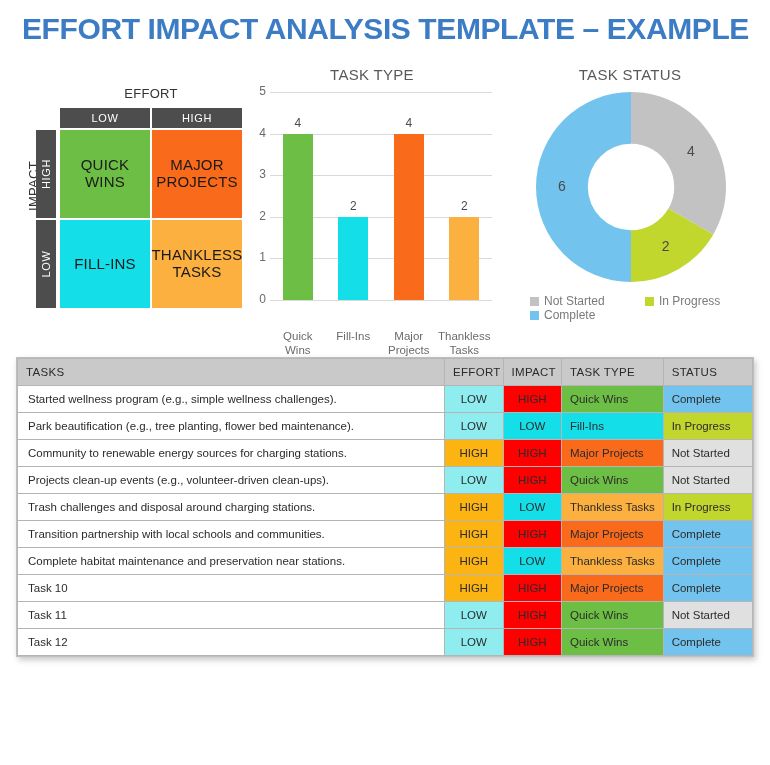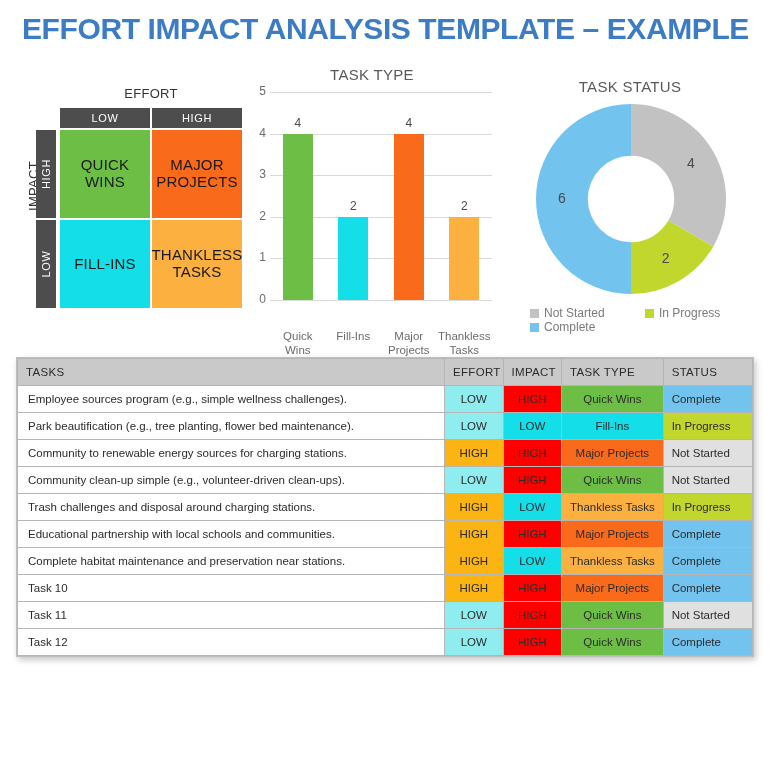--- a/index.html
+++ b/index.html
@@ -75,21 +75,21 @@
   .bar{position:absolute;bottom:0;}
   .bar-val{
     position:absolute;text-align:center;font-size:12px;color:#4a4a4a;
   }
   .bar-cat{
     position:absolute;top:238px;text-align:center;font-size:11.5px;
     color:#6b6b6b;line-height:1.18;
   }
 
   
-  .donut-wrap{position:absolute;left:500px;top:66px;width:260px;height:272px;margin-top:12px;}
+  .donut-wrap{position:absolute;left:500px;top:66px;width:260px;height:272px;}
   .donut{position:absolute;left:36px;top:26px;width:190px;height:190px;}
   .donut-label{
     position:absolute;font-size:14px;color:#4a4a4a;text-align:center;
     width:26px;
   }
   .legend{position:absolute;left:30px;top:228px;width:226px;font-size:12px;color:#7a7a7a;}
   .legend-row{display:flex;}
   .legend-item{display:flex;align-items:center;}
   .legend-sw{width:9px;height:9px;margin-right:5px;display:inline-block;}
 
@@ -105,21 +105,21 @@
     border:1px solid #b5b5b5;
     font-size:11.5px;font-weight:normal;
     height:27px;padding:0 8px;
     color:#2b2b2b;box-sizing:border-box;
     overflow:hidden;white-space:nowrap;
   }
   thead th{background:#C9C9C9;color:#2b2b2b;letter-spacing:.3px;}
   th.c-task,td.c-task{text-align:left;width:416px;}
   th.c-eff,td.c-eff{text-align:center;width:57px;}
   th.c-imp,td.c-imp{text-align:center;width:57px;}
-  th.c-type,td.c-type{text-align:center;width:99px;padding-left:8px;}
+  th.c-type,td.c-type{text-align:left;width:99px;padding-left:8px;}
   th.c-stat,td.c-stat{text-align:left;width:87px;padding-left:8px;}
   thead th.c-type,thead th.c-stat{text-align:left;}
   td.c-task{padding-left:10px;}
 </style>
 </head>
 <body>
 
 <div class="page">
 
   <div class="title">EFFORT IMPACT ANALYSIS TEMPLATE – EXAMPLE</div>
@@ -215,56 +215,56 @@
         <tr>
           <th class="c-task">TASKS</th>
           <th class="c-eff">EFFORT</th>
           <th class="c-imp">IMPACT</th>
           <th class="c-type">TASK TYPE</th>
           <th class="c-stat">STATUS</th>
         </tr>
       </thead>
       <tbody id="tableBody">
           <tr>
-            <td class="c-task">Employee sources program (e.g., simple wellness challenges).</td>
+            <td class="c-task">Started wellness program (e.g., simple wellness challenges).</td>
             <td class="c-eff" style="background:#8FEDF0">LOW</td>
             <td class="c-imp" style="background:#FF0000">HIGH</td>
             <td class="c-type" style="background:#6DBE45">Quick Wins</td>
             <td class="c-stat" style="background:#72C4EE">Complete</td>
           </tr>
           <tr>
             <td class="c-task">Park beautification (e.g., tree planting, flower bed maintenance).</td>
             <td class="c-eff" style="background:#8FEDF0">LOW</td>
             <td class="c-imp" style="background:#14DFE8">LOW</td>
             <td class="c-type" style="background:#14DFE8">Fill-Ins</td>
             <td class="c-stat" style="background:#C1D72E">In Progress</td>
           </tr>
           <tr>
             <td class="c-task">Community to renewable energy sources for charging stations.</td>
             <td class="c-eff" style="background:#FBB412">HIGH</td>
             <td class="c-imp" style="background:#FF0000">HIGH</td>
             <td class="c-type" style="background:#F96A1B">Major Projects</td>
             <td class="c-stat" style="background:#E0E0E0">Not Started</td>
           </tr>
           <tr>
-            <td class="c-task">Community clean-up simple (e.g., volunteer-driven clean-ups).</td>
+            <td class="c-task">Projects clean-up events (e.g., volunteer-driven clean-ups).</td>
             <td class="c-eff" style="background:#8FEDF0">LOW</td>
             <td class="c-imp" style="background:#FF0000">HIGH</td>
             <td class="c-type" style="background:#6DBE45">Quick Wins</td>
             <td class="c-stat" style="background:#E0E0E0">Not Started</td>
           </tr>
           <tr>
             <td class="c-task">Trash challenges and disposal around charging stations.</td>
             <td class="c-eff" style="background:#FBB412">HIGH</td>
             <td class="c-imp" style="background:#14DFE8">LOW</td>
             <td class="c-type" style="background:#FCB040">Thankless Tasks</td>
             <td class="c-stat" style="background:#C1D72E">In Progress</td>
           </tr>
           <tr>
-            <td class="c-task">Educational partnership with local schools and communities.</td>
+            <td class="c-task">Transition partnership with local schools and communities.</td>
             <td class="c-eff" style="background:#FBB412">HIGH</td>
             <td class="c-imp" style="background:#FF0000">HIGH</td>
             <td class="c-type" style="background:#F96A1B">Major Projects</td>
             <td class="c-stat" style="background:#72C4EE">Complete</td>
           </tr>
           <tr>
             <td class="c-task">Complete habitat maintenance and preservation near stations.</td>
             <td class="c-eff" style="background:#FBB412">HIGH</td>
             <td class="c-imp" style="background:#14DFE8">LOW</td>
             <td class="c-type" style="background:#FCB040">Thankless Tasks</td>

